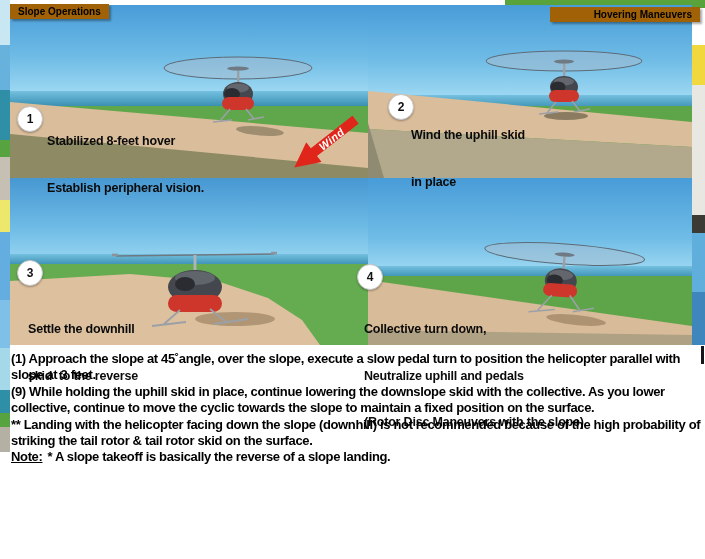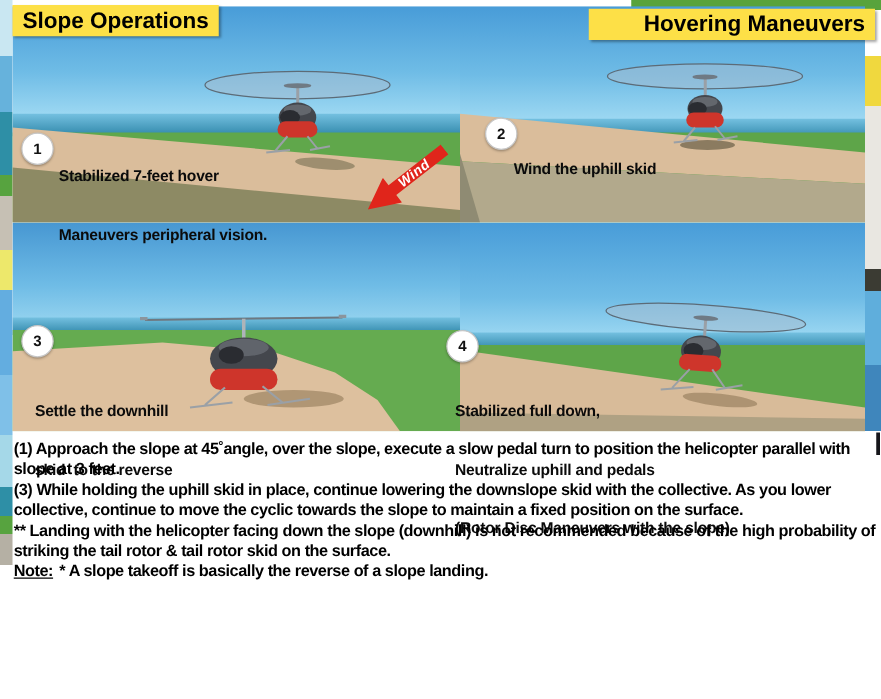--- a/index.html
+++ b/index.html
@@ -15,21 +15,21 @@
       #FFFFFF 452px 559px);}
   .edge-right{position:absolute;right:0;top:0;width:13px;height:559px;
     background:linear-gradient(to bottom,
       #FFFFFF 0 45px,#F0D83E 45px 85px,#E9E7E1 85px 215px,#3B3B33 215px 233px,
       #5FAEDC 233px 292px,#3F86BC 292px 345px,#FFFFFF 345px 559px);}
   .edge-tick{position:absolute;right:1px;top:346px;width:3px;height:18px;background:#15151A;}
   .edge-top-green{position:absolute;left:505px;top:0;width:200px;height:8px;background:#58A33C;}
 
   svg.panel{position:absolute;display:block;}
 
-  .banner{position:absolute;background:#fde047;font-weight:bold;font-size:18px;
+  .banner{position:absolute;background:#a16207;font-weight:bold;font-size:10px;
           padding:2px 8px;box-shadow:1.5px 1.5px 2px rgba(0,0,0,.35);white-space:nowrap;}
   .banner.left{left:10px;top:4px;}
   .banner.right{right:5px;top:7px;padding-left:44px;}
 
   .badge{position:absolute;width:24px;height:24px;border-radius:50%;background:#fff;
          border:1px solid #C6C6C6;box-shadow:0 1px 2px rgba(0,0,0,.3);
          display:flex;align-items:center;justify-content:center;
          font-weight:bold;font-size:12px;color:#111;}
   .b1{left:17px;top:106px;} .b2{left:388px;top:94px;}
   .b3{left:17px;top:260px;} .b4{left:357px;top:264px;}
@@ -188,40 +188,41 @@
   <div class="banner right">
     <span>Hovering Maneuvers</span>
   </div>
 
   <div class="badge b1">1</div>
   <div class="badge b2">2</div>
   <div class="badge b3">3</div>
   <div class="badge b4">4</div>
 
   <div class="cap c1">
-    <div>Stabilized 7-feet hover</div>
-    <div>Maneuvers peripheral vision.</div>
+    <div>Stabilized 8-feet hover</div>
+    <div>Establish peripheral vision.</div>
   </div>
   <div class="cap c2">
     <div>Wind the uphill skid</div>
+    <div>in place</div>
   </div>
   <div class="cap c3">
     <div>Settle the downhill</div>
     <div>skid  to the reverse</div>
   </div>
   <div class="cap c4">
-    <div>Stabilized full down,</div>
+    <div>Collective turn down,</div>
     <div>Neutralize uphill and pedals</div>
     <div>(Rotor Disc Maneuvers with the slope)</div>
   </div>
 
   <div class="wind">
     <span>Wind</span>
   </div>
 
   <div class="instructions">
     <p>(1) Approach the slope at 45˚angle, over the slope, execute a slow pedal turn to position the helicopter parallel with slope at 3 feet.</p>
-    <p>(3) While holding the uphill skid in place, continue lowering the downslope skid with the collective. As you lower collective, continue to move the cyclic towards the slope to maintain a fixed position on the surface.</p>
+    <p>(9) While holding the uphill skid in place, continue lowering the downslope skid with the collective. As you lower collective, continue to move the cyclic towards the slope to maintain a fixed position on the surface.</p>
     <p>** Landing with the helicopter facing down the slope (downhill) is not recommended because of the high probability of striking the tail rotor &amp; tail rotor skid on the surface.</p>
     <p><span class="u">Note:</span><span>* A slope takeoff is basically the reverse of a slope landing.</span></p>
   </div>
 
 </div>
 
 </body></html>

